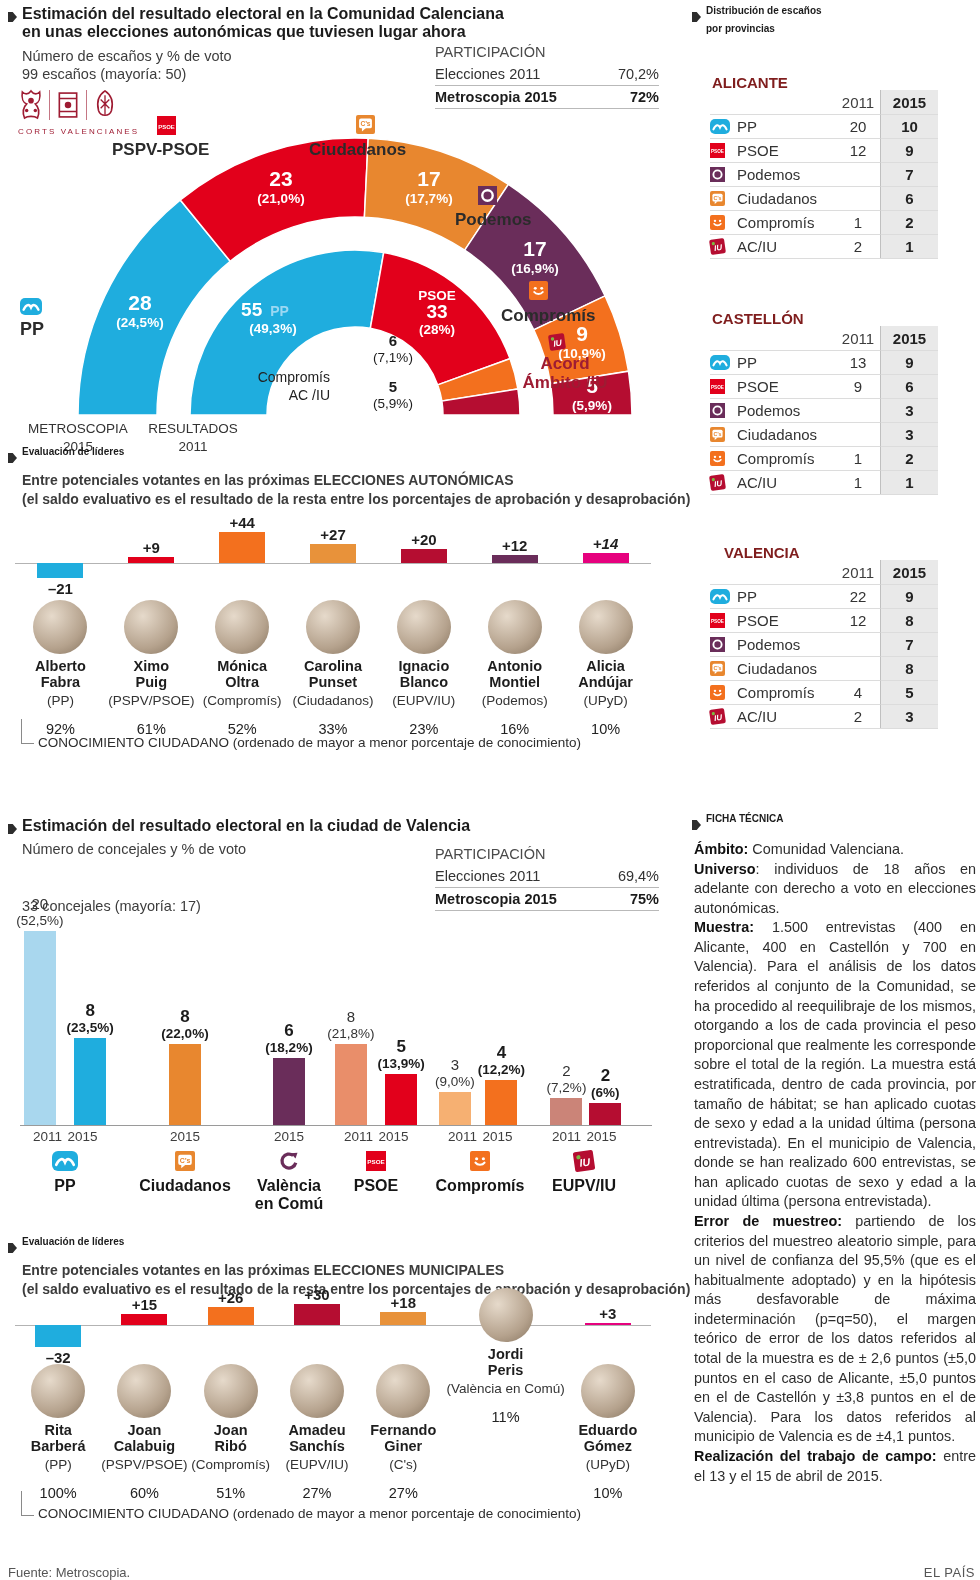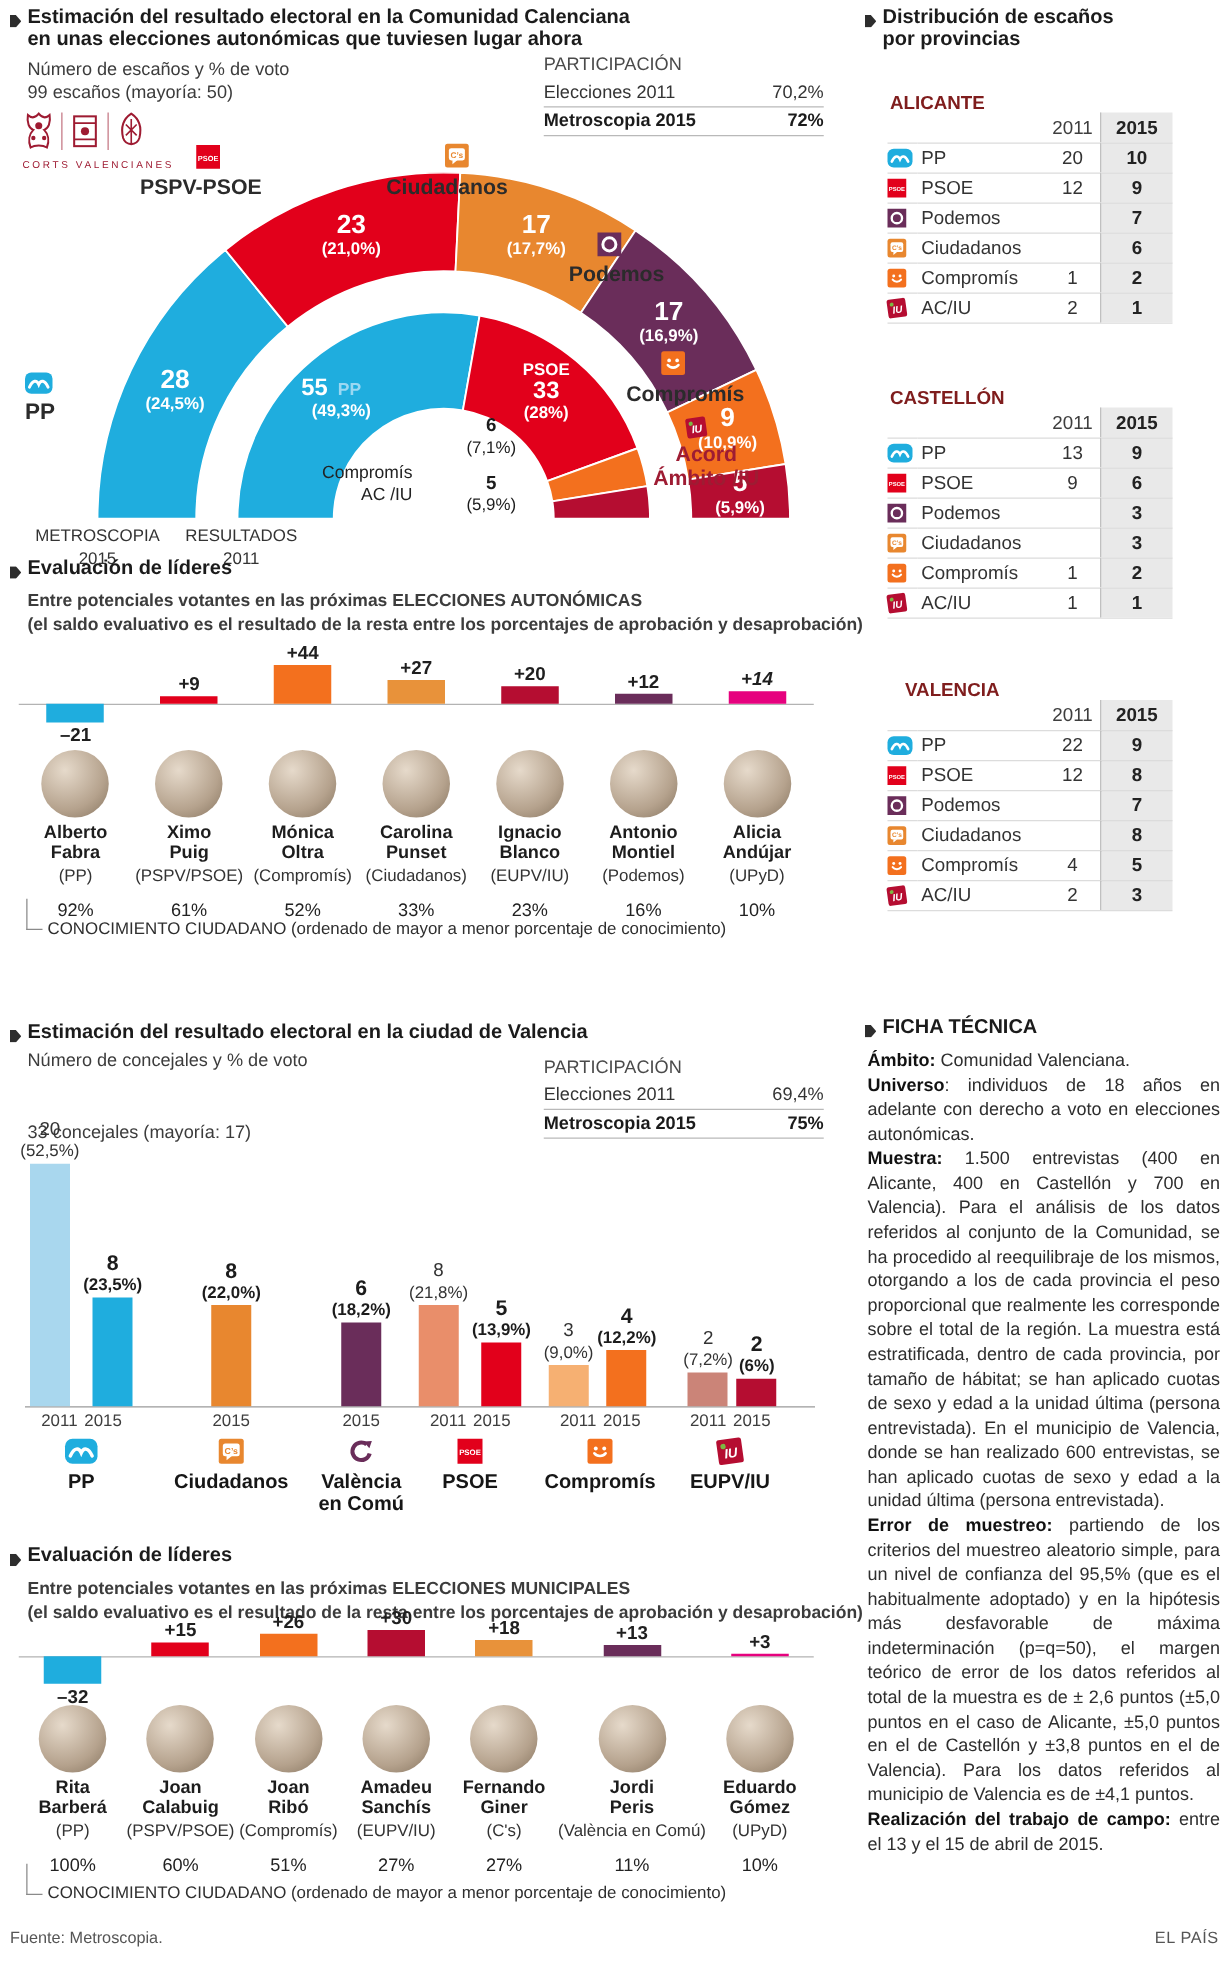--- a/index.html
+++ b/index.html
@@ -1,20 +1,20 @@
 <!DOCTYPE html>
 <html><head>
 <meta charset="utf-8">
 <style>
   html,body{margin:0;padding:0;background:#fff;}
   body{width:980px;height:1580px;position:relative;font-family:"Liberation Sans","DejaVu Sans",sans-serif;color:#222;overflow:hidden;}
   .abs{position:absolute;}
   .bullet{display:inline-block;width:9px;height:10px;background:#2d2d2d;clip-path:polygon(0 0,52% 0,100% 50%,52% 100%,0 100%);}
   .sec-title{font-size:16px;font-weight:bold;color:#1b1b1b;white-space:nowrap;}
-  .sec-title.sm{font-size:16px;}
+  .sec-title.sm{font-size:10px;}
   .sub{font-size:14.5px;color:#3c3c3c;white-space:nowrap;}
   .sub.dim{font-size:14px;font-weight:bold;}
   
   .partic{width:224px;font-size:14.5px;}
   .partic-title{color:#4a4a4a;padding-bottom:3px;}
   .partic-row{display:flex;justify-content:space-between;align-items:center;height:22px;border-bottom:1px solid #b9b9b9;color:#333;}
   .partic-row.boldrow{font-weight:bold;color:#1b1b1b;}
   
   .crest-row{display:flex;align-items:center;gap:5px;}
   .crest{width:26px;height:34px;}
@@ -68,21 +68,21 @@
   .p2011h{justify-content:center;color:#3e3e3e;}
   .p2015{justify-content:center;background:#e9e9e9;border-left:1px solid #c0c0c0;font-weight:bold;color:#222;}
   .pname{padding-left:3px;}
   
   #ficha-body{width:282px;}
   .fp{text-align:justify;font-size:14.4px;line-height:1.36;color:#2e2e2e;}
   .fp b{color:#111;}
   
   .picon{display:inline-flex;align-items:center;justify-content:center;}
   .picon svg{display:block;width:100%;height:100%;}
-  .footer{font-size:13px;color:#555;white-space:nowrap;}
+  .footer{font-size:13px;color:#555;white-space:nowrap;margin-top:23px;}
 </style>
 </head>
 <body>
 
 <span class="bullet abs" style="left:8px;top:12px"></span>
 <div class="sec-title abs" style="left:22px;top:5px">Estimación del resultado electoral en la Comunidad Calenciana</div>
 <div class="sec-title abs" style="left:22px;top:23px">en unas elecciones autonómicas que tuviesen lugar ahora</div>
 <div class="sub abs" style="left:22px;top:48px">Número de escaños y % de voto</div>
 <div class="sub abs" style="left:22px;top:66px">99 escaños (mayoría: 50)</div>
 
@@ -566,24 +566,20 @@
       </div>
       <div class="photo"></div>
       <div class="lname">
         <div>Fernando</div>
         <div>Giner</div>
       </div>
       <div class="lparty">(C's)</div>
       <div class="known">27%</div>
     </div>
     <div class="lcol">
-      <div class="barzone" style="height: 76px;">
-        <div class="lbar" style="background: rgb(106, 45, 90); bottom: 39px; height: 9px;"></div>
-        <div class="vlabel" style="bottom: 50px;">+13</div>
-      </div>
       <div class="photo"></div>
       <div class="lname">
         <div>Jordi</div>
         <div>Peris</div>
       </div>
       <div class="lparty">(València en Comú)</div>
       <div class="known">11%</div>
     </div>
     <div class="lcol">
       <div class="barzone" style="height: 76px;">

